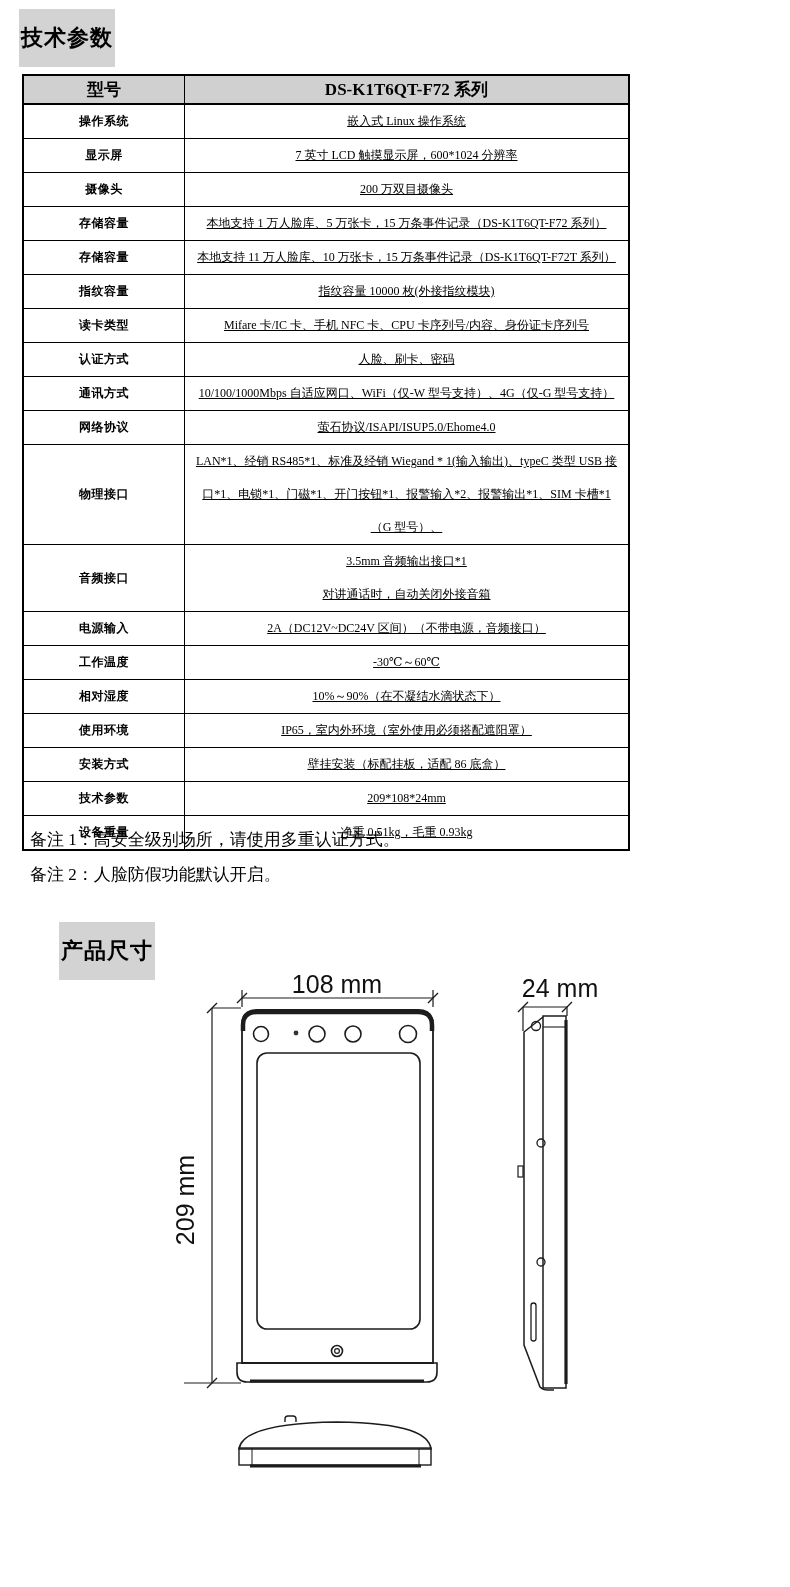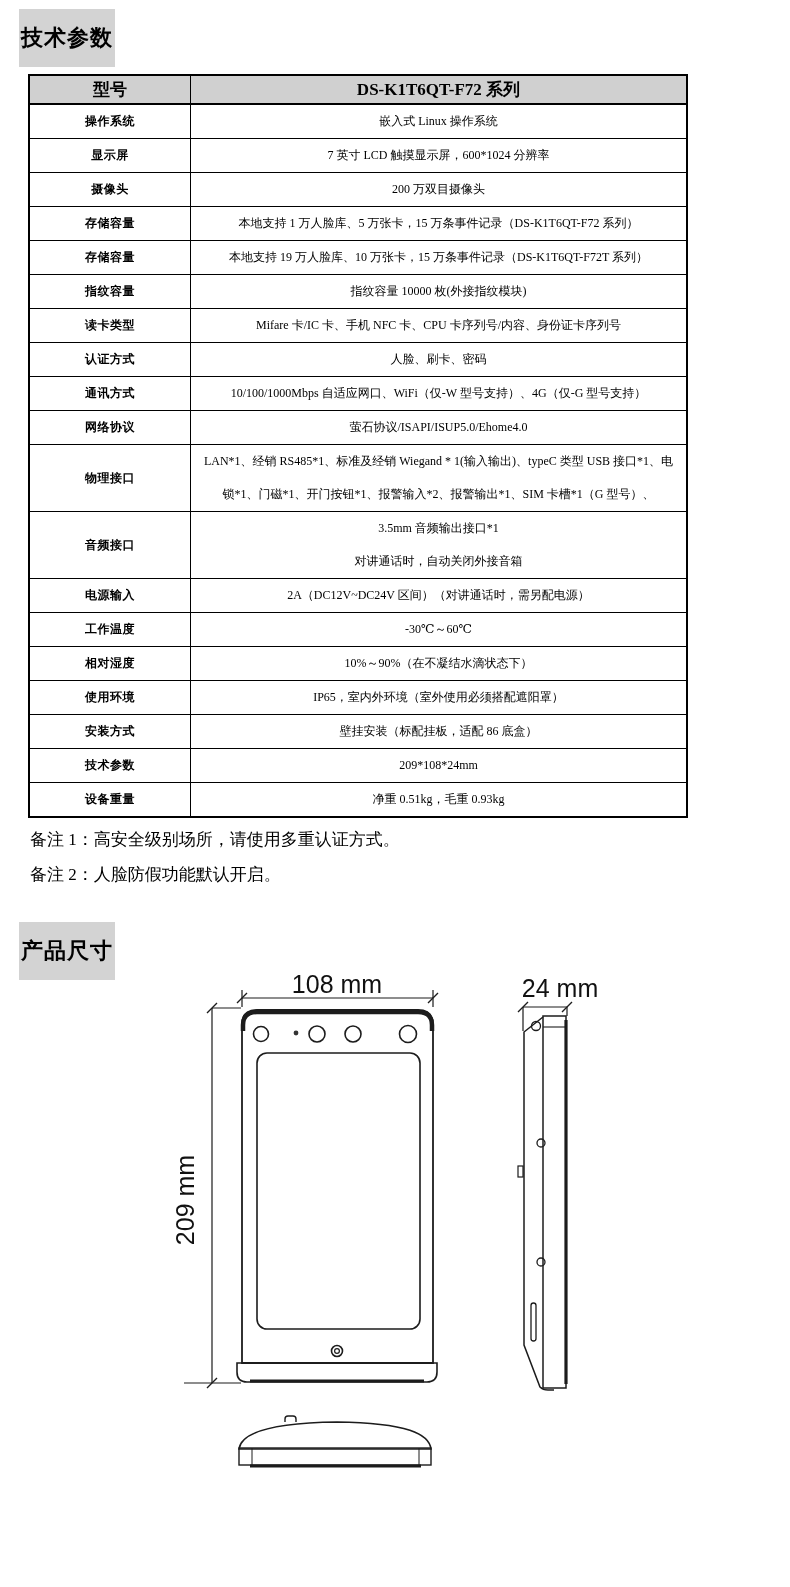--- a/index.html
+++ b/index.html
@@ -7,38 +7,38 @@
     width:790px;height:1587px;position:relative;background:#ffffff;
     font-family:"Liberation Serif","DejaVu Serif",serif;color:#000;
     overflow:hidden;
   }
   .section-title{
     position:absolute;left:19px;display:inline-block;
     background:#d3d3d3;font-weight:bold;font-size:22px;line-height:26px;
     padding:16px 2px;letter-spacing:1px;white-space:nowrap;
   }
   #tech-title{top:9px;}
-  #dims-title{top:922px;}
+  #dims-title{top:922px;margin-left:40px;}
 
   table.spec{
-    position:absolute;left:28px;top:74px;width:660px;
+    position:absolute;left:22px;top:74px;width:608px;
     border-collapse:collapse;table-layout:fixed;
     border:2px solid #000;
   }
   table.spec th, table.spec td{
     border:1px solid #000;text-align:center;vertical-align:middle;
     font-size:12px;line-height:33px;padding:0 10px;
   }
   table.spec th{
     background:#d0d0d0;font-weight:bold;height:27px;line-height:27px;font-size:17px;
     border-bottom:2px solid #000;
   }
   th.label-col{width:140px;}
   td.label{font-weight:bold;letter-spacing:0.5px;}
-  td.value{white-space:normal;}
+  td.value{white-space:normal;text-decoration:underline;}
   td.value.preline{white-space:pre-line;}
 
   .notes{position:absolute;left:30px;top:822px;font-size:17px;line-height:35px;}
   .notes div{white-space:nowrap;}
 
   svg text.dim{
     font-family:"Liberation Sans","DejaVu Sans",sans-serif;
     font-size:25px;fill:#111;
   }
   svg .ln{stroke:#1c1c1c;fill:none;}
@@ -71,21 +71,21 @@
     <td class="value preline">200 万双目摄像头</td>
   </tr>
 
   <tr>
     <td class="label">存储容量</td>
     <td class="value preline">本地支持 1 万人脸库、5 万张卡，15 万条事件记录（DS-K1T6QT-F72 系列）</td>
   </tr>
 
   <tr>
     <td class="label">存储容量</td>
-    <td class="value preline">本地支持 19 万人脸库、10 万张卡，15 万条事件记录（DS-K1T6QT-F72T 系列）</td>
+    <td class="value preline">本地支持 11 万人脸库、10 万张卡，15 万条事件记录（DS-K1T6QT-F72T 系列）</td>
   </tr>
 
   <tr>
     <td class="label">指纹容量</td>
     <td class="value preline">指纹容量 10000 枚(外接指纹模块)</td>
   </tr>
 
   <tr>
     <td class="label">读卡类型</td>
     <td class="value preline">Mifare 卡/IC 卡、手机 NFC 卡、CPU 卡序列号/内容、身份证卡序列号</td>
@@ -112,21 +112,21 @@
   </tr>
 
   <tr>
     <td class="label">音频接口</td>
     <td class="value preline">3.5mm 音频输出接口*1
 对讲通话时，自动关闭外接音箱</td>
   </tr>
 
   <tr>
     <td class="label">电源输入</td>
-    <td class="value preline">2A（DC12V~DC24V 区间）（对讲通话时，需另配电源）</td>
+    <td class="value preline">2A（DC12V~DC24V 区间）（不带电源，音频接口）</td>
   </tr>
 
   <tr>
     <td class="label">工作温度</td>
     <td class="value preline">-30℃～60℃</td>
   </tr>
 
   <tr>
     <td class="label">相对湿度</td>
     <td class="value preline">10%～90%（在不凝结水滴状态下）</td>

